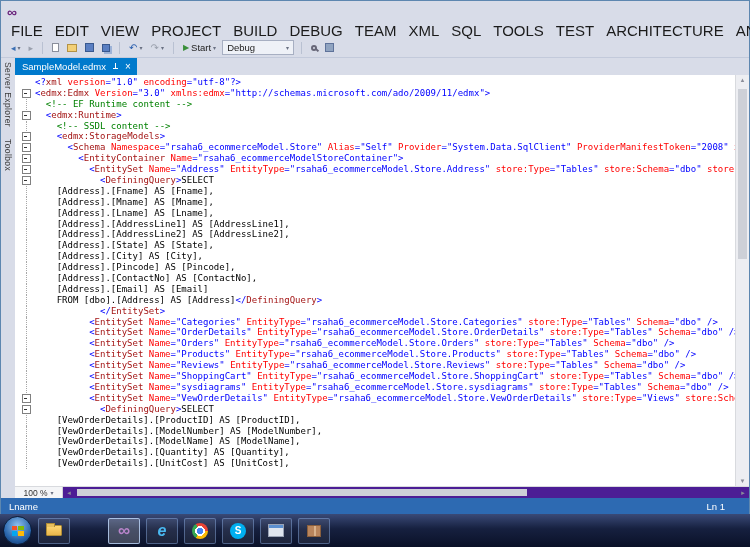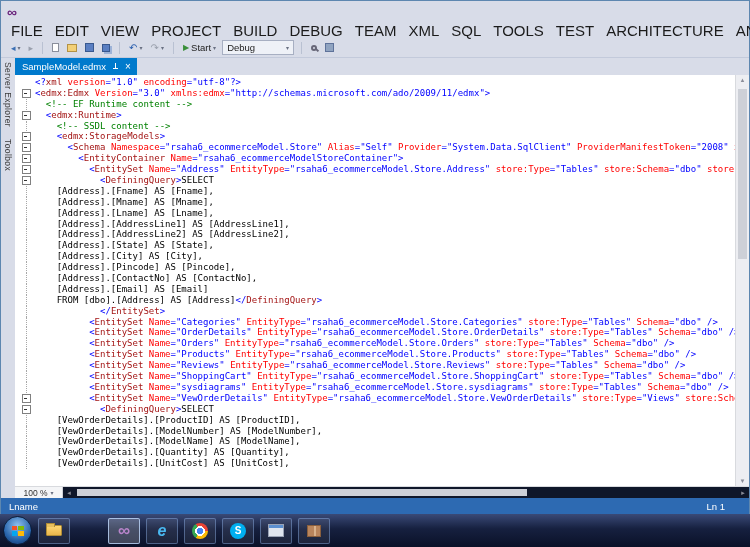--- a/index.html
+++ b/index.html
@@ -56,21 +56,21 @@
   .tk-a{color:#ff0000}
   .tk-v{color:#0000ff}
   .tk-c{color:#008000}
   .tk-x{color:#000000}
   .tk-l{color:#0000ff;}
   
   .vscroll{width:14px;background:#edeef2;border-left:1px solid #d8dade;position:relative}
   .vscroll .arr{position:absolute;left:0;right:0;text-align:center;font-size:6px;color:#8a8d99}
   .vscroll .up{top:2px}.vscroll .down{bottom:2px}
   .vthumb{position:absolute;left:2px;right:2px;top:14px;height:170px;background:#cdd0d7}
-  .bottombar{height:12px;display:flex;align-items:stretch;background:#0f172a;border-top:1px solid #d8dade}
+  .bottombar{height:12px;display:flex;align-items:stretch;background:#4c1d95;border-top:1px solid #d8dade}
   .zoom{width:48px;font-size:8.5px;color:#333;display:flex;align-items:center;justify-content:center;gap:3px;border-right:1px solid #d0d2d8;background:#f4f5f7}
   .hscroll{flex:1;position:relative}
   .hscroll .arr{position:absolute;top:0;bottom:0;width:12px;display:flex;align-items:center;justify-content:center;font-size:7px;color:#8a8d99}
   .hscroll .left{left:0}.hscroll .right{right:0}
   .hthumb{position:absolute;left:14px;top:2px;bottom:2px;width:450px;background:#cdd0d7}
   
   .statusbar{height:16px;background:#2d6ab2;color:#fff;font-size:9.5px;display:flex;align-items:center;padding:0 24px 0 8px}
   .statusbar .spacer{flex:1}
   
   .taskbar{height:33px;background:linear-gradient(#3a4a77,#16203f 45%,#0a1128);display:flex;align-items:center;gap:6px;padding-left:3px}

